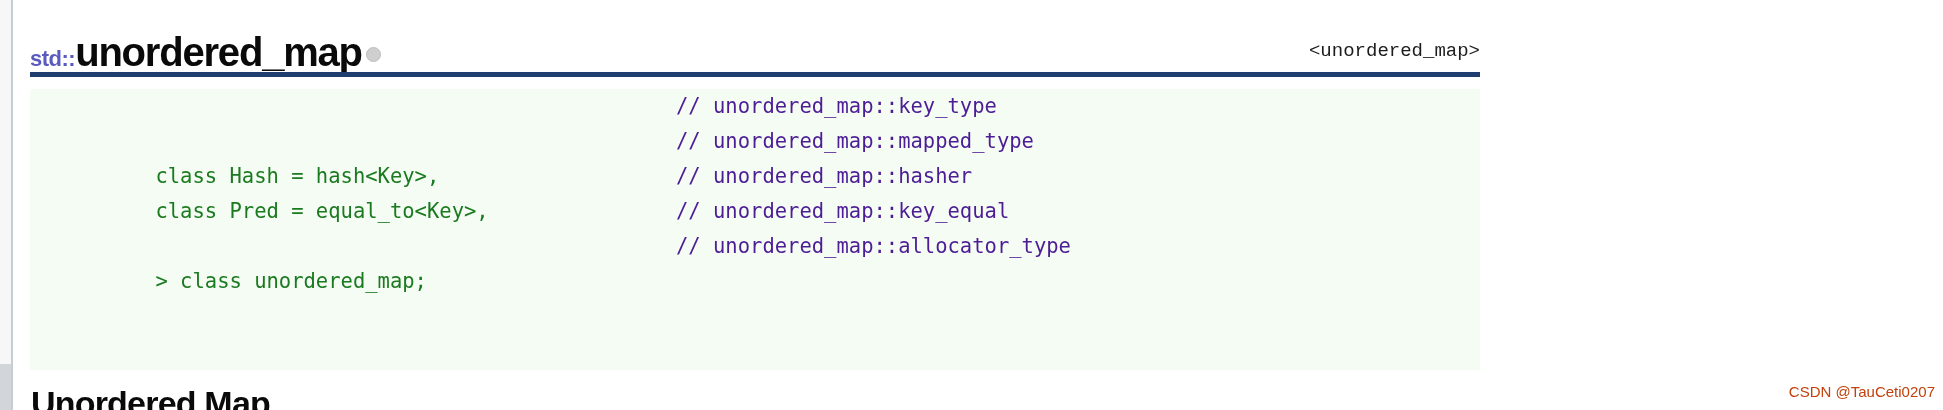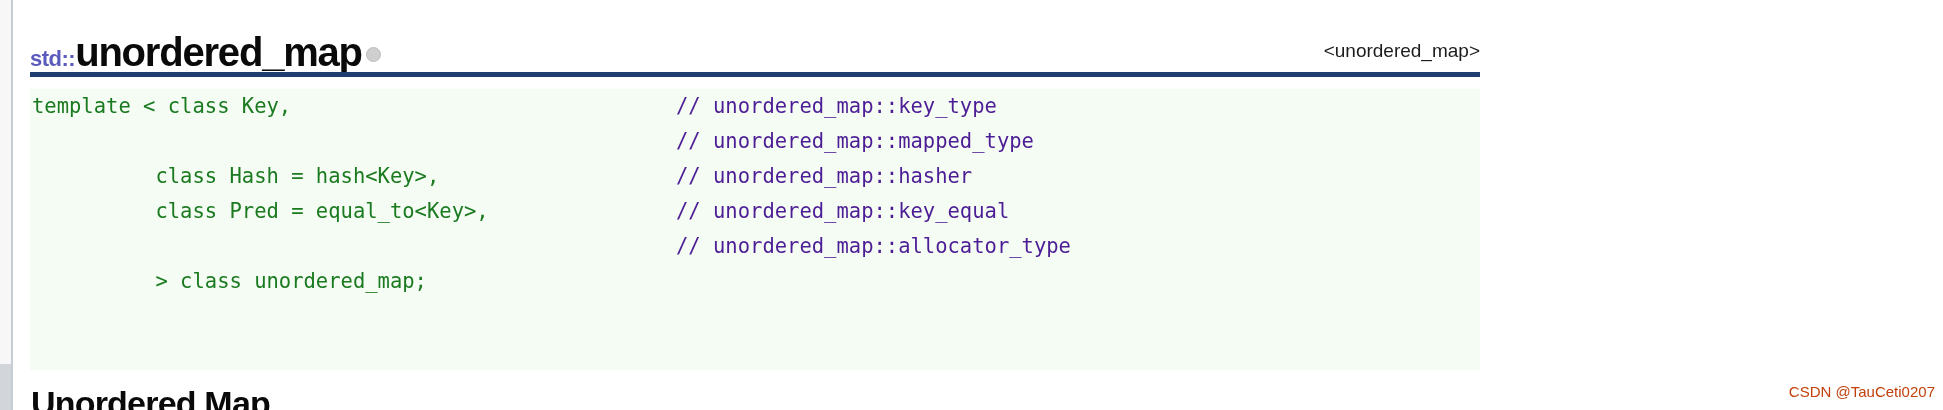--- a/index.html
+++ b/index.html
@@ -77,21 +77,21 @@
     width: 13px; height: 13px;
     border-radius: 50%;
     background: #cfcfcf;
     border: 1px solid #bdbdbd;
     margin-left: 4px;
     vertical-align: 4px;
   }
   #header-include {
     position: absolute;
     right: 0; top: 14px;
-    font-family: Liberation Sans, sans-serif;
+    font-family: Liberation Mono, monospace;
     font-size: 19px;
     color: #1c1c1c;
     white-space: nowrap;
   }
   #header-rule {
     position: absolute;
     left: 0; top: 72px;
     width: 1450px;
     height: 5px;
     background: #1f3d6e;
@@ -169,21 +169,20 @@
   <div id="header-row">
     <div id="page-title">
       <span id="title-ns">std::</span><span id="title-name">unordered_map</span><span id="title-dot"></span>
     </div>
     <div id="header-include">&lt;unordered_map&gt;</div>
   </div>
   <div id="header-rule"></div>
 
   <div id="code-block">
     <div class="code-line">
-      <span class="code-decl">template &lt; class Key,</span>
       <span class="code-comment">// unordered_map::key_type</span>
     </div>
     <div class="code-line">
       <span class="code-comment">// unordered_map::mapped_type</span>
     </div>
     <div class="code-line">
       <span class="code-decl">          class Hash = hash&lt;Key&gt;,</span>
       <span class="code-comment">// unordered_map::hasher</span>
     </div>
     <div class="code-line">

